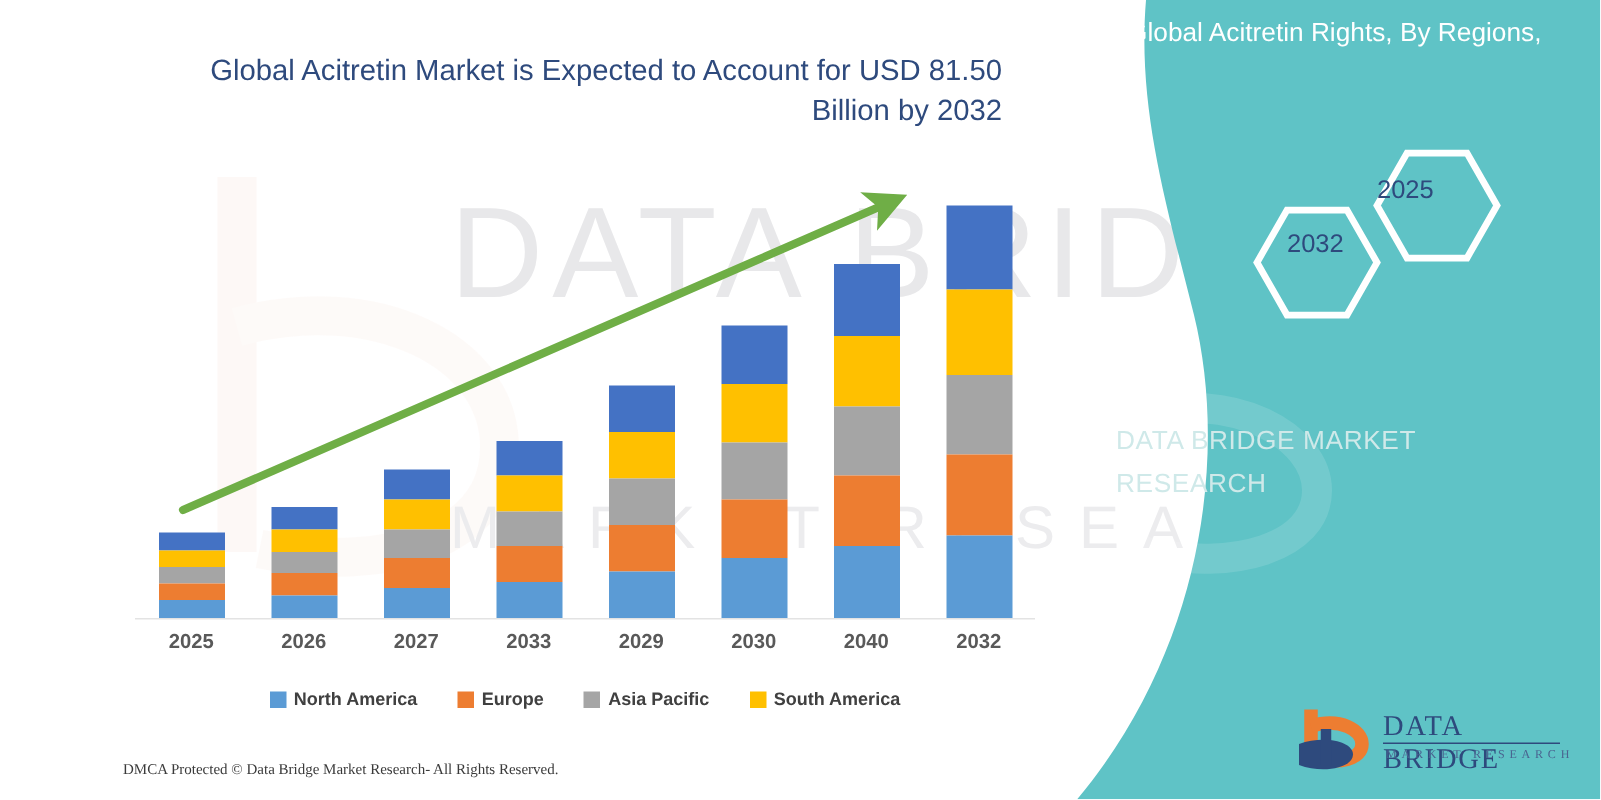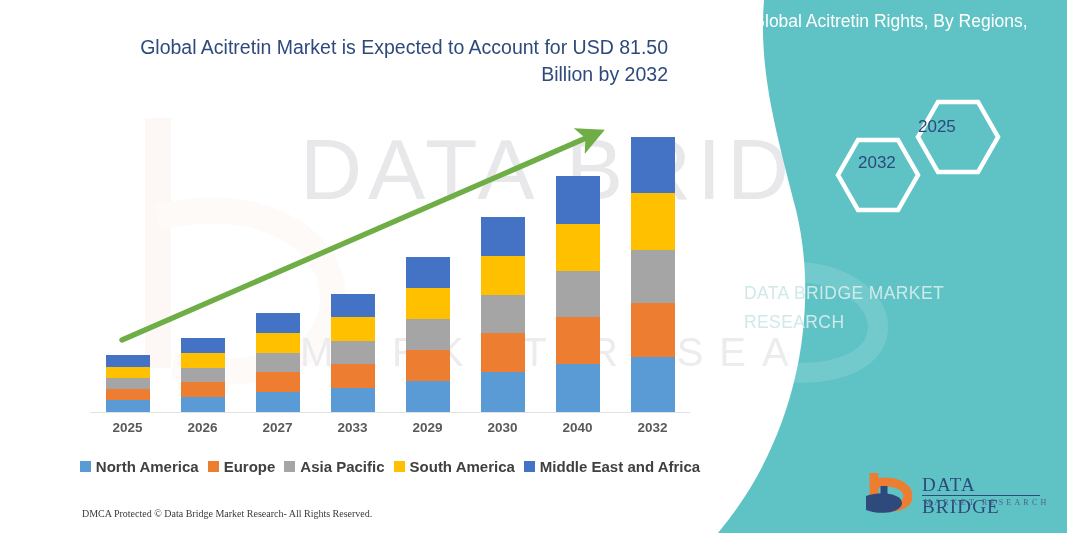--- a/index.html
+++ b/index.html
@@ -50,22 +50,22 @@
   }
   .xlabels{position:absolute;left:90px;top:420px;width:600px;height:26px;}
   .xlabel{
     position:absolute;top:0;width:44px;text-align:center;
     font-size:13.5px;font-weight:bold;color:#595959;
     font-family:"Liberation Sans", sans-serif;
   }
 
   .legend{
     position:absolute;left:90px;top:455px;width:600px;height:22px;
-    display:flex;align-items:center;justify-content:center;gap:9px;
-    font-size:15px;font-weight:bold;color:#404040;
+    display:flex;align-items:center;justify-content:center;gap:27px;
+    font-size:12px;font-weight:bold;color:#404040;
   }
   .lg-item{display:flex;align-items:center;gap:5px;white-space:nowrap;}
   .lg-swatch{width:11px;height:11px;display:inline-block;}
 
   .footer{
     position:absolute;left:82px;top:508px;width:610px;height:16px;
     font-family:"Liberation Serif", serif;font-size:10px;color:#3a3a3a;
     display:flex;justify-content:space-between;text-align:center;
   }
 
@@ -207,24 +207,20 @@
         <span>Europe</span>
       </div>
       <div class="lg-item">
         <span class="lg-swatch" style="background: rgb(165, 165, 165);"></span>
         <span>Asia Pacific</span>
       </div>
       <div class="lg-item">
         <span class="lg-swatch" style="background: rgb(255, 192, 0);"></span>
         <span>South America</span>
       </div>
-      <div class="lg-item">
-        <span class="lg-swatch" style="background: rgb(68, 114, 196);"></span>
-        <span>Middle East and Africa</span>
-      </div>
     </div>
 
   <div class="footer">
     <span>DMCA Protected © Data Bridge Market Research- All Rights Reserved.</span>
   </div>
 
   <div class="panel">
     <svg class="panel-svg" viewBox="0 0 367 533" preserveAspectRatio="none">
       <path d="M64 0 L367 0 L367 533 L18 533 C 104 430, 118 300, 96 210 C 78 138, 58 72, 64 0 Z" fill="#5FC3C6"></path>
     </svg>

